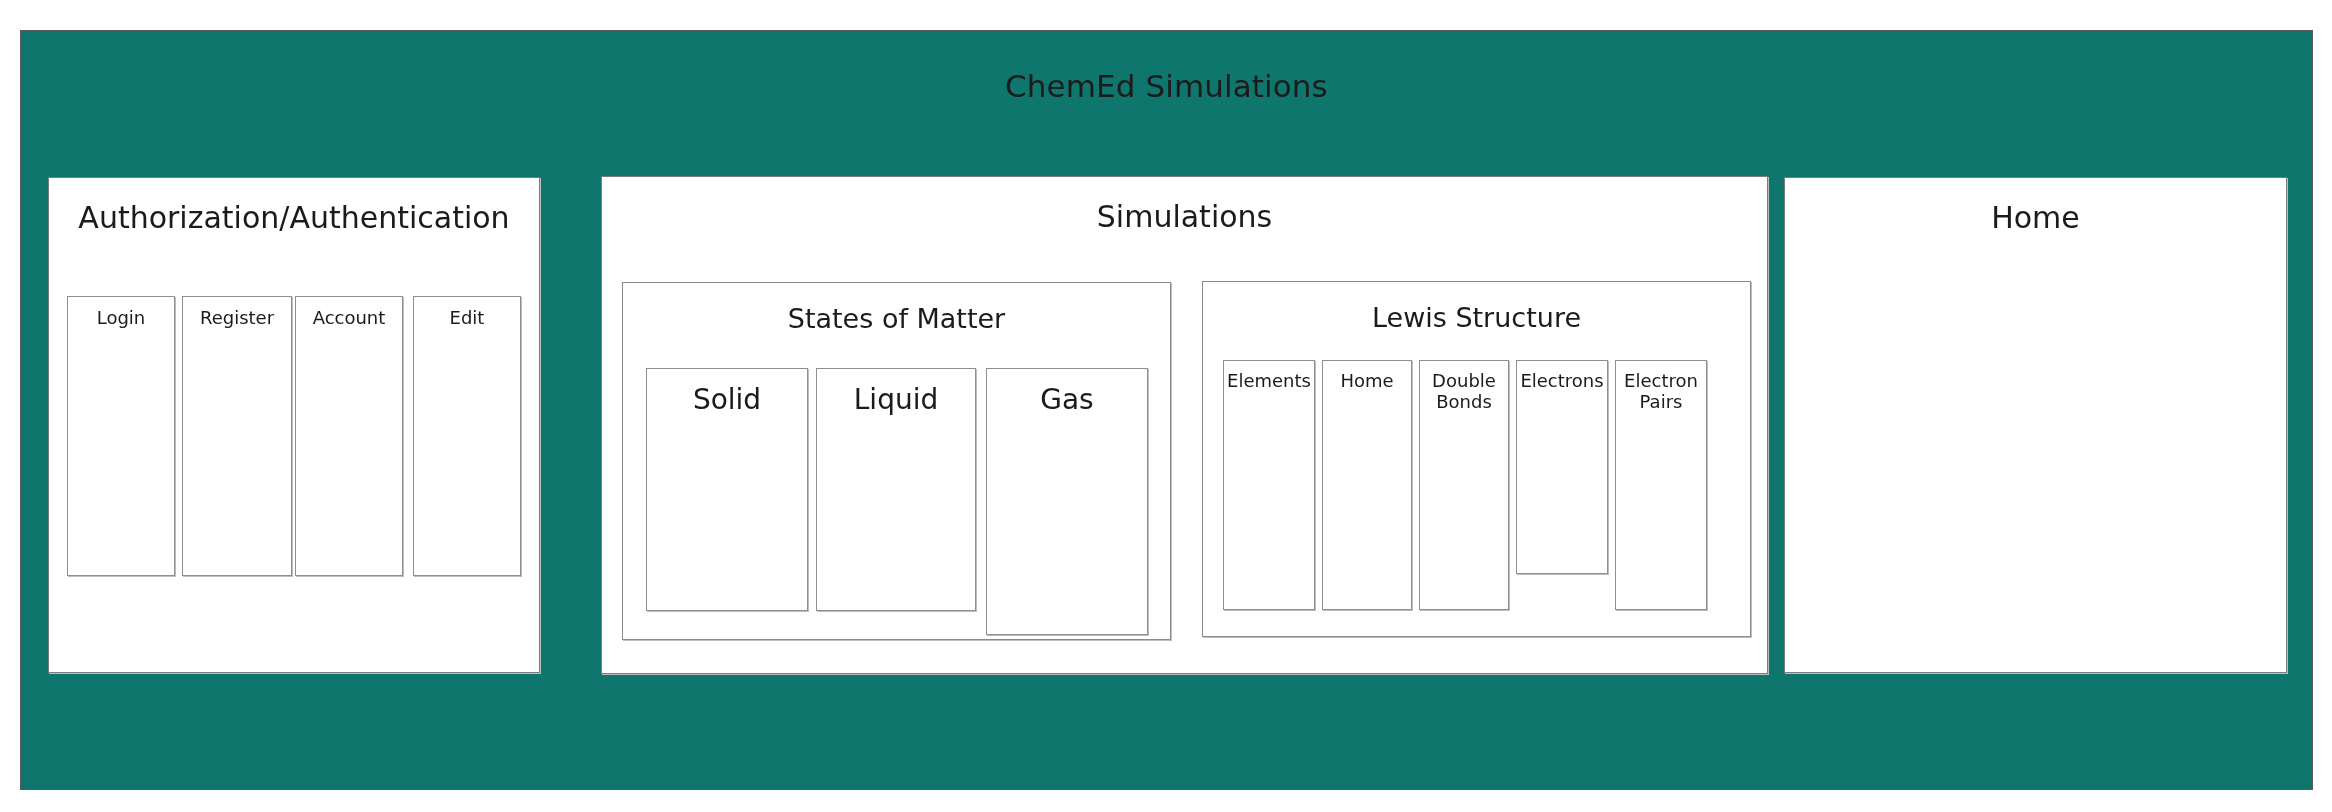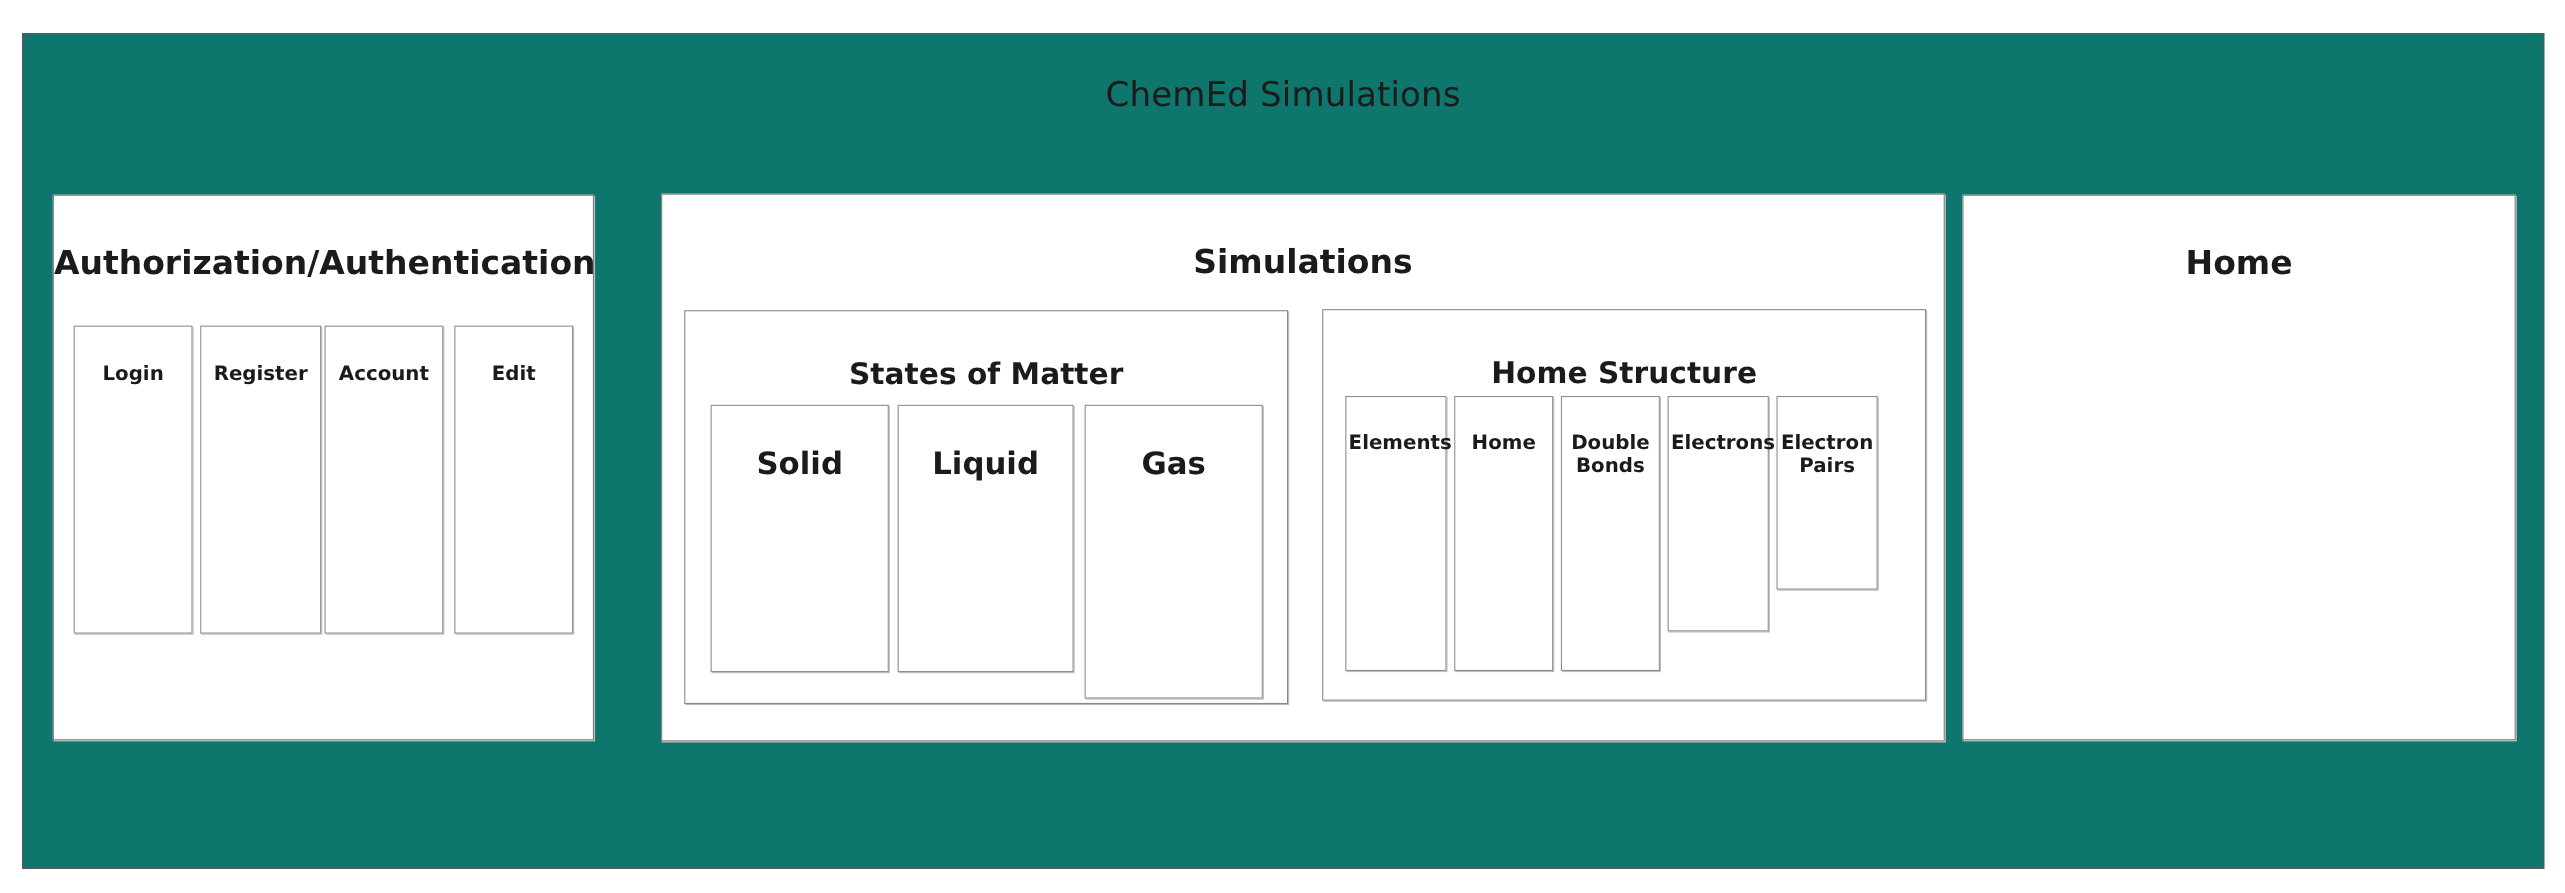--- a/index.html
+++ b/index.html
@@ -54,23 +54,22 @@
   }
   .wf-box.leaf {
     border: 1px solid #8f8f8f;
   }
 
   .box-title {
     position: absolute;
     left: 0;
     width: 100%;
     text-align: center;
-    font-weight: 700;
+    font-weight: 400;
     line-height: 1.18;
-    margin-top: 22px;
   }
 
   
   .panel-title {
     top: 22px;
     font-size: 30px;
     color: #1b1b1b;
   }
   
   .group-title {
@@ -112,21 +111,21 @@
   #group-states    { left: 20px;   top: 105px; width: 549px;  height: 358px; }
   #box-solid       { left: 23px;   top: 85px;  width: 162px;  height: 243px; }
   #box-liquid      { left: 193px;  top: 85px;  width: 160px;  height: 243px; }
   #box-gas         { left: 363px;  top: 85px;  width: 162px;  height: 267px; }
 
   #group-lewis     { left: 600px;  top: 104px; width: 549px;  height: 356px; }
   #box-elements    { left: 20px;   top: 78px;  width: 92px;   height: 250px; }
   #box-bonds       { left: 119px;  top: 78px;  width: 90px;   height: 250px; }
   #box-double      { left: 216px;  top: 78px;  width: 90px;   height: 250px; }
   #box-electrons   { left: 313px;  top: 78px;  width: 92px;   height: 214px; }
-  #box-epairs      { left: 412px;  top: 78px;  width: 92px;   height: 176px; padding-left: 16px; }
+  #box-epairs      { left: 412px;  top: 78px;  width: 92px;   height: 250px; padding-left: 16px; }
 
   
   #panel-home      { left: 1763px; top: 146px; width: 503px;  height: 496px; }
 </style>
 </head>
 <body>
 
 <div id="app-frame">
 
   <div id="app-title">ChemEd Simulations</div>
@@ -164,21 +163,21 @@
       <div class="wf-box leaf" id="box-liquid">
         <div class="box-title leaf-label-lg">Liquid</div>
       </div>
 
       <div class="wf-box leaf" id="box-gas">
         <div class="box-title leaf-label-lg">Gas</div>
       </div>
     </div>
 
     <div class="wf-box inner" id="group-lewis">
-      <div class="box-title group-title">Home Structure</div>
+      <div class="box-title group-title">Lewis Structure</div>
 
       <div class="wf-box leaf" id="box-elements">
         <div class="box-title leaf-label-sm">Elements</div>
       </div>
 
       <div class="wf-box leaf" id="box-bonds">
         <div class="box-title leaf-label-sm">Home</div>
       </div>
 
       <div class="wf-box leaf" id="box-double">

